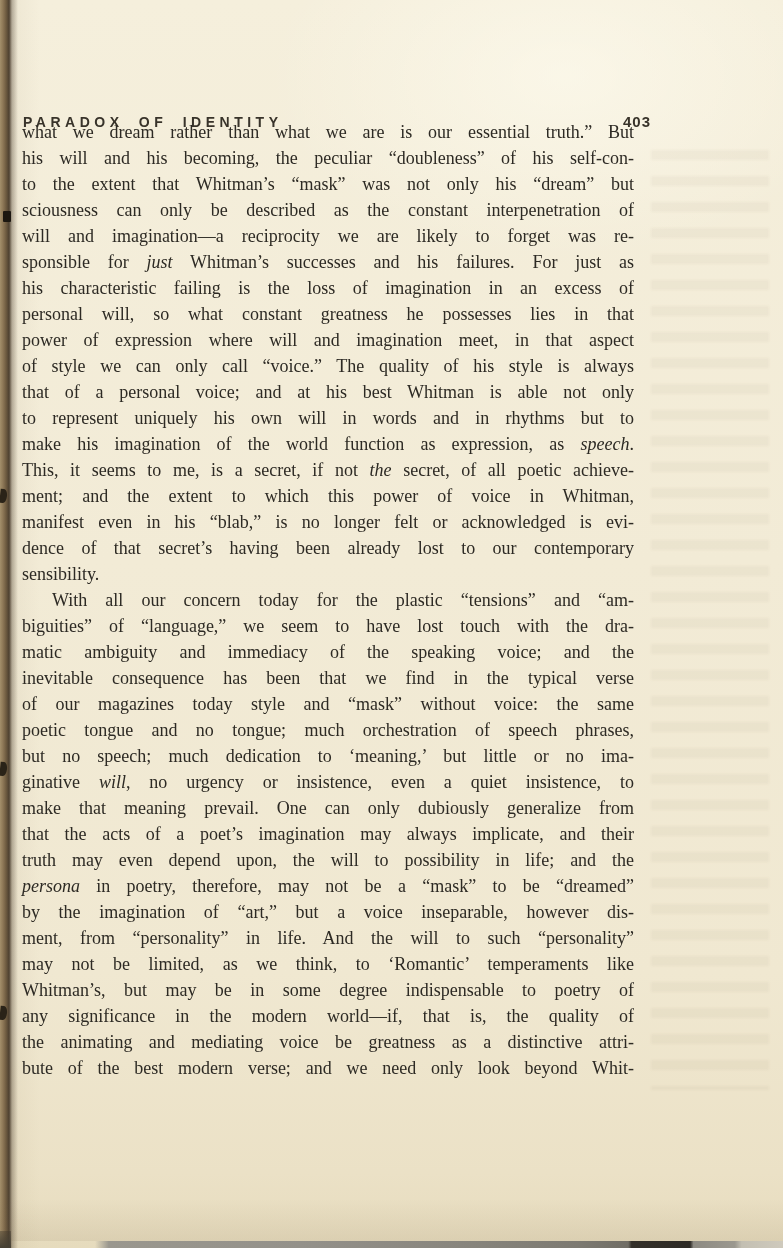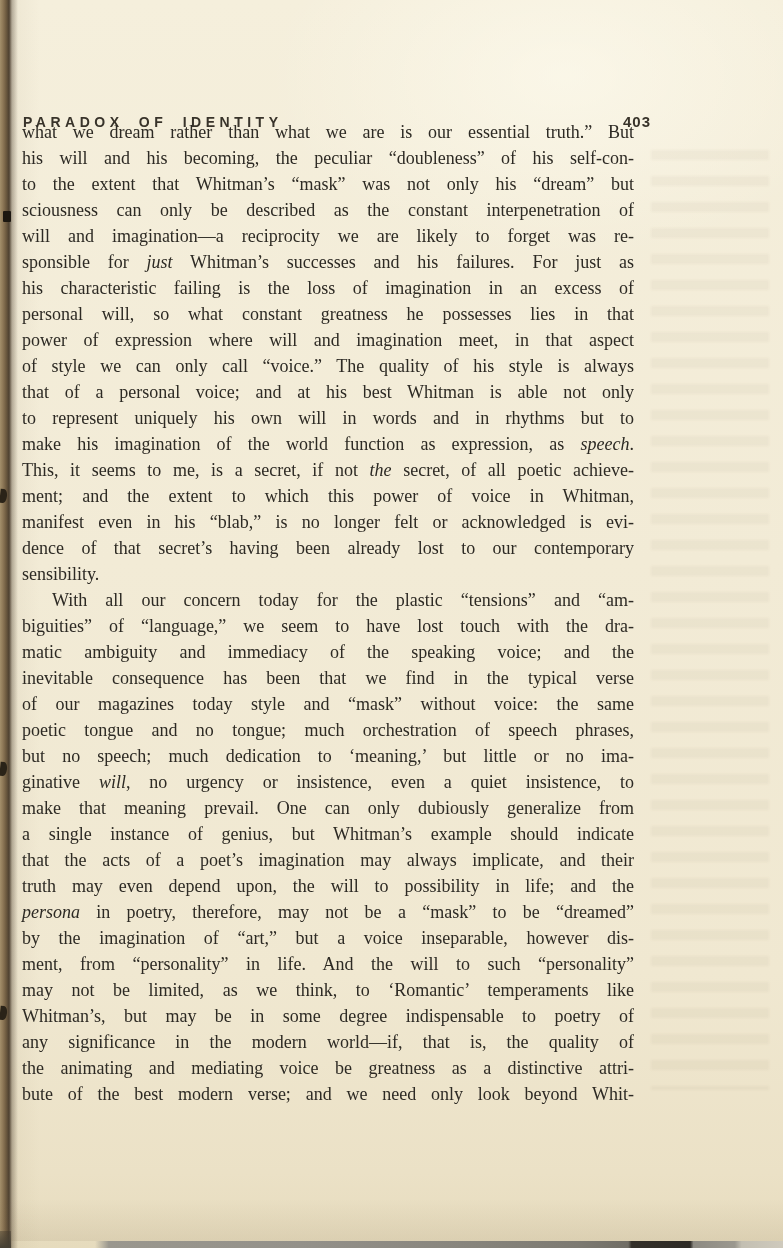--- a/index.html
+++ b/index.html
@@ -128,21 +128,20 @@
       <div>
         <div class="tline indent"><span>With all our concern today for the plastic “tensions” and “am-</span></div>
         <div class="tline"><span>biguities” of “language,” we seem to have lost touch with the dra-</span></div>
         <div class="tline"><span>matic ambiguity and immediacy of the speaking voice; and the</span></div>
         <div class="tline"><span>inevitable consequence has been that we find in the typical verse</span></div>
         <div class="tline"><span>of our magazines today style and “mask” without voice: the same</span></div>
         <div class="tline"><span>poetic tongue and no tongue; much orchestration of speech phrases,</span></div>
         <div class="tline"><span>but no speech; much dedication to ‘meaning,’ but little or no ima-</span></div>
         <div class="tline"><span>ginative </span><i>will</i><span>, no urgency or insistence, even a quiet insistence, to</span></div>
         <div class="tline"><span>make that meaning prevail. One can only dubiously generalize from</span></div>
-        <div class="tline"><span>a single instance of genius, but Whitman’s example should indicate</span></div>
         <div class="tline"><span>that the acts of a poet’s imagination may always implicate, and their</span></div>
         <div class="tline"><span>truth may even depend upon, the will to possibility in life; and the</span></div>
         <div class="tline"><i>persona</i><span> in poetry, therefore, may not be a “mask” to be “dreamed”</span></div>
         <div class="tline"><span>by the imagination of “art,” but a voice inseparable, however dis-</span></div>
         <div class="tline"><span>ment, from “personality” in life. And the will to such “personality”</span></div>
         <div class="tline"><span>may not be limited, as we think, to ‘Romantic’ temperaments like</span></div>
         <div class="tline"><span>Whitman’s, but may be in some degree indispensable to poetry of</span></div>
         <div class="tline"><span>any significance in the modern world—if, that is, the quality of</span></div>
         <div class="tline"><span>the animating and mediating voice be greatness as a distinctive attri-</span></div>
         <div class="tline"><span>bute of the best modern verse; and we need only look beyond Whit-</span></div>

